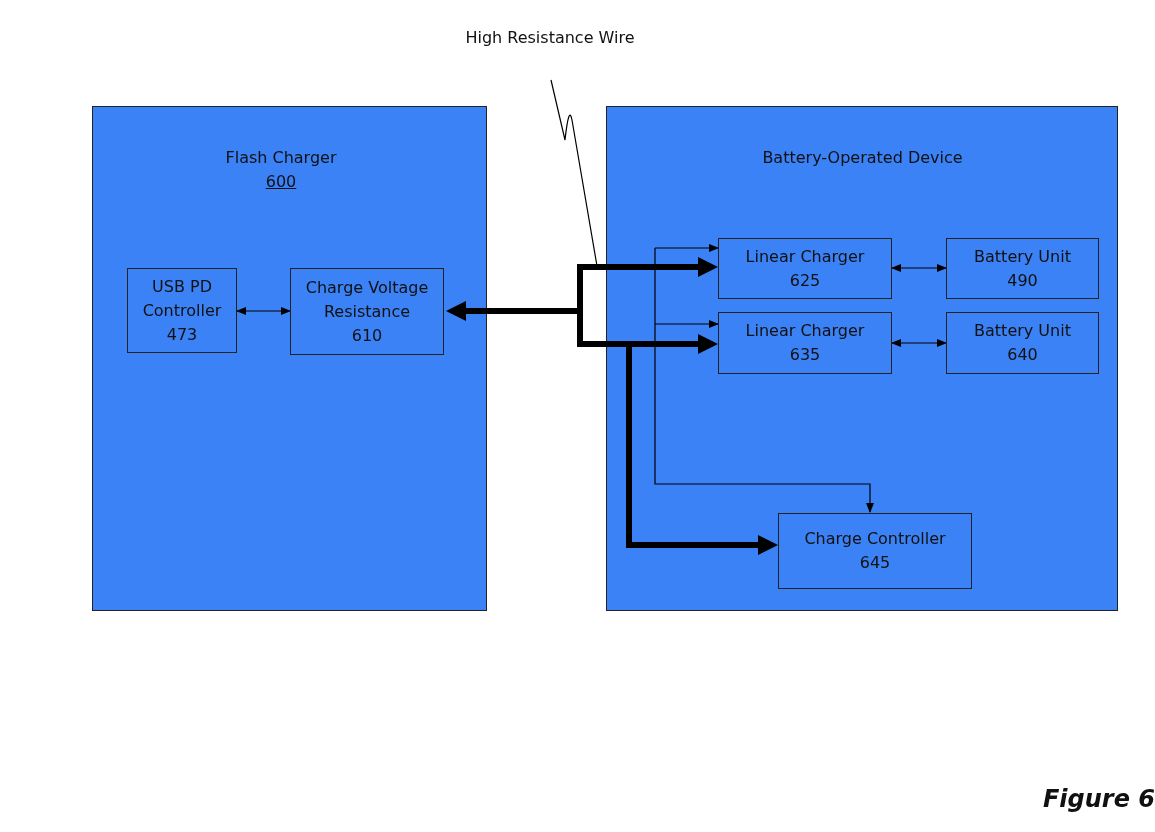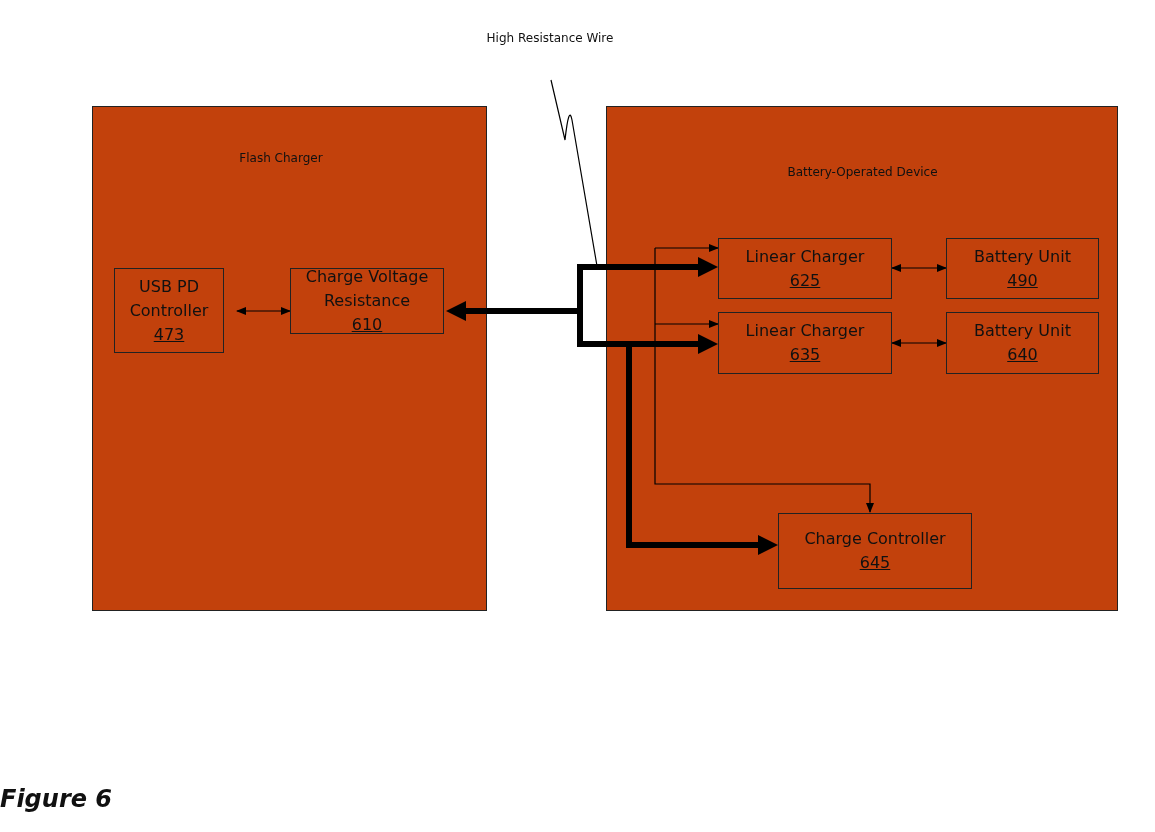--- a/index.html
+++ b/index.html
@@ -1,25 +1,25 @@
 <!DOCTYPE html>
 <html><head>
 <meta charset="utf-8">
 <style>
   html, body { margin: 0; padding: 0; background: #ffffff; }
   body { width: 1155px; height: 832px; position: relative; overflow: hidden;
          font-family: "DejaVu Sans", "Liberation Sans", sans-serif; color: #111; }
   svg { position: absolute; left: 0; top: 0; }
-  .box { position: absolute; border: 1.5px solid #222; box-sizing: border-box; background: #c2410c; }
-  .lbl { position: absolute; text-align: center; font-size: 12px; line-height: 24px; white-space: nowrap; }
+  .box { position: absolute; border: 1.5px solid #222; box-sizing: border-box; background: #3b82f6; }
+  .lbl { position: absolute; text-align: center; font-size: 16px; line-height: 24px; white-space: nowrap; }
   .lbl .ref { text-decoration: underline; display: block; }
   .inner { display: flex; flex-direction: column; align-items: center; justify-content: center;
            text-align: center; font-size: 16px; line-height: 24px; height: 100%; }
-  .inner .ref { text-decoration: underline; }
-  .caption { position: absolute; left: 0; width: 1155px; top: 785px; text-align: left;
+  .inner .ref { }
+  .caption { position: absolute; left: 0; width: 1155px; top: 785px; text-align: right;
              font-size: 24px; font-weight: bold; font-style: italic; }
 </style>
 </head>
 <body>
 
 <div class="box" style="left:92px;top:106px;width:395px;height:505px;"></div>
 <div class="box" style="left:606px;top:106px;width:512px;height:505px;"></div>
 
 <svg width="1155" height="832">
   <defs>
@@ -52,39 +52,40 @@
 
   <path d="M551,80 L565,140 Q569,104 572,120 L597,266" stroke="#000" stroke-width="1.2" fill="none"></path>
 </svg>
 
 <div class="lbl" style="left:450px;top:26px;width:200px;">
   <span>High Resistance Wire</span>
 </div>
 
 <div class="lbl" style="left:181px;top:146px;width:200px;">
   <span>Flash Charger</span>
+  <span class="ref">600</span>
 </div>
 
-<div class="box" style="left:114px;top:268px;width:110px;height:85px;">
+<div class="box" style="left:127px;top:268px;width:110px;height:85px;">
   <div class="inner">
     <span>USB PD</span>
     <span>Controller</span>
     <span class="ref">473</span>
   </div>
 </div>
 
-<div class="box" style="left:290px;top:268px;width:154px;height:66px;">
+<div class="box" style="left:290px;top:268px;width:154px;height:87px;">
   <div class="inner">
     <span>Charge Voltage</span>
     <span>Resistance</span>
     <span class="ref">610</span>
   </div>
 </div>
 
-<div class="lbl" style="left:740px;top:160px;width:245px;">
+<div class="lbl" style="left:740px;top:146px;width:245px;">
   <span>Battery-Operated Device</span>
 </div>
 
 <div class="box" style="left:718px;top:238px;width:174px;height:61px;">
   <div class="inner">
     <span>Linear Charger</span>
     <span class="ref">625</span>
   </div>
 </div>
 

